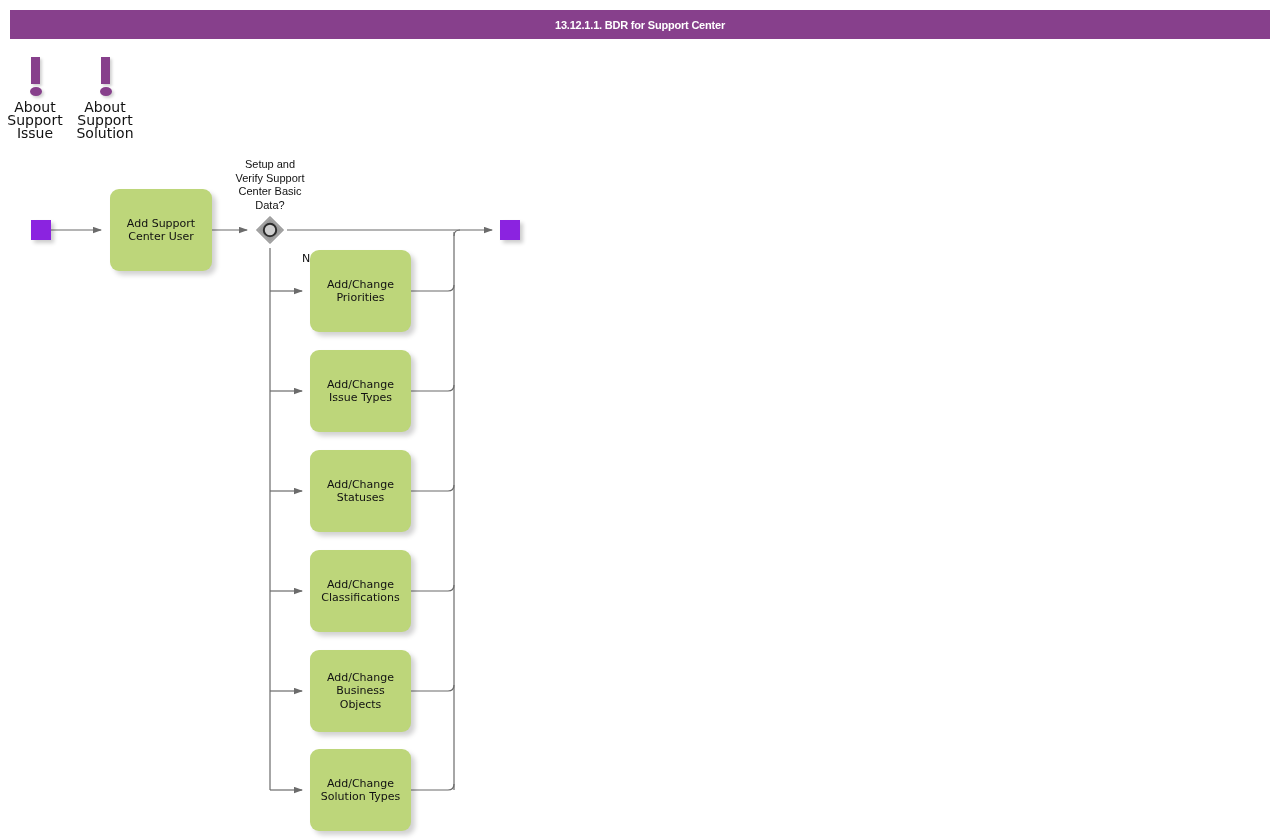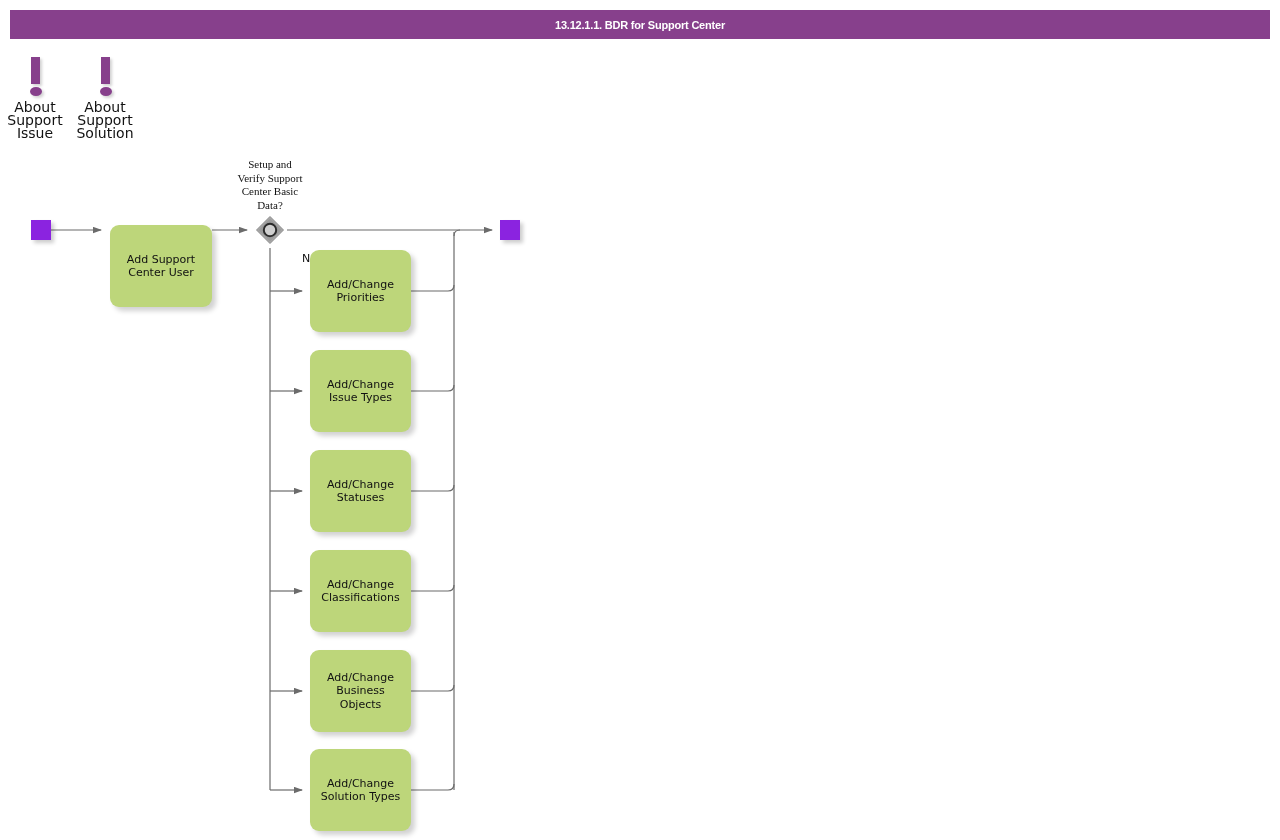--- a/index.html
+++ b/index.html
@@ -123,21 +123,21 @@
   #gateway .gw-label {
     position: absolute;
     left: -36px;
     top: -56px;
     width: 104px;
     text-align: center;
     font-size: 11px;
     line-height: 13.5px;
     color: #111111;
     white-space: pre-line;
-    font-family: Liberation Serif, serif;
+    font-family: Liberation Sans, sans-serif;
   }
 
   
   .flow-label {
     position: absolute;
     font-size: 11px;
     color: #111111;
     font-family: "DejaVu Sans", sans-serif;
   }
 
@@ -212,21 +212,21 @@
     </div>
     <div class="label">About
 Support
 Solution</div>
   </div>
 
   <div class="event" style="left:31px; top:220px;"></div>
 
   <div class="event" style="left:500px; top:220px;"></div>
 
-  <div class="task" style="left:110px; top:189px; width:102px; height:82px;margin-top:36px;">
+  <div class="task" style="left:110px; top:189px; width:102px; height:82px;">
     <span class="task-label">Add Support
 Center User</span>
   </div>
 
   <div id="gateway" style="left:254px; top:214px;">
     <div class="gw-label">Setup and
 Verify Support
 Center Basic
 Data?</div>
     <svg width="32" height="32" viewBox="0 0 32 32">

